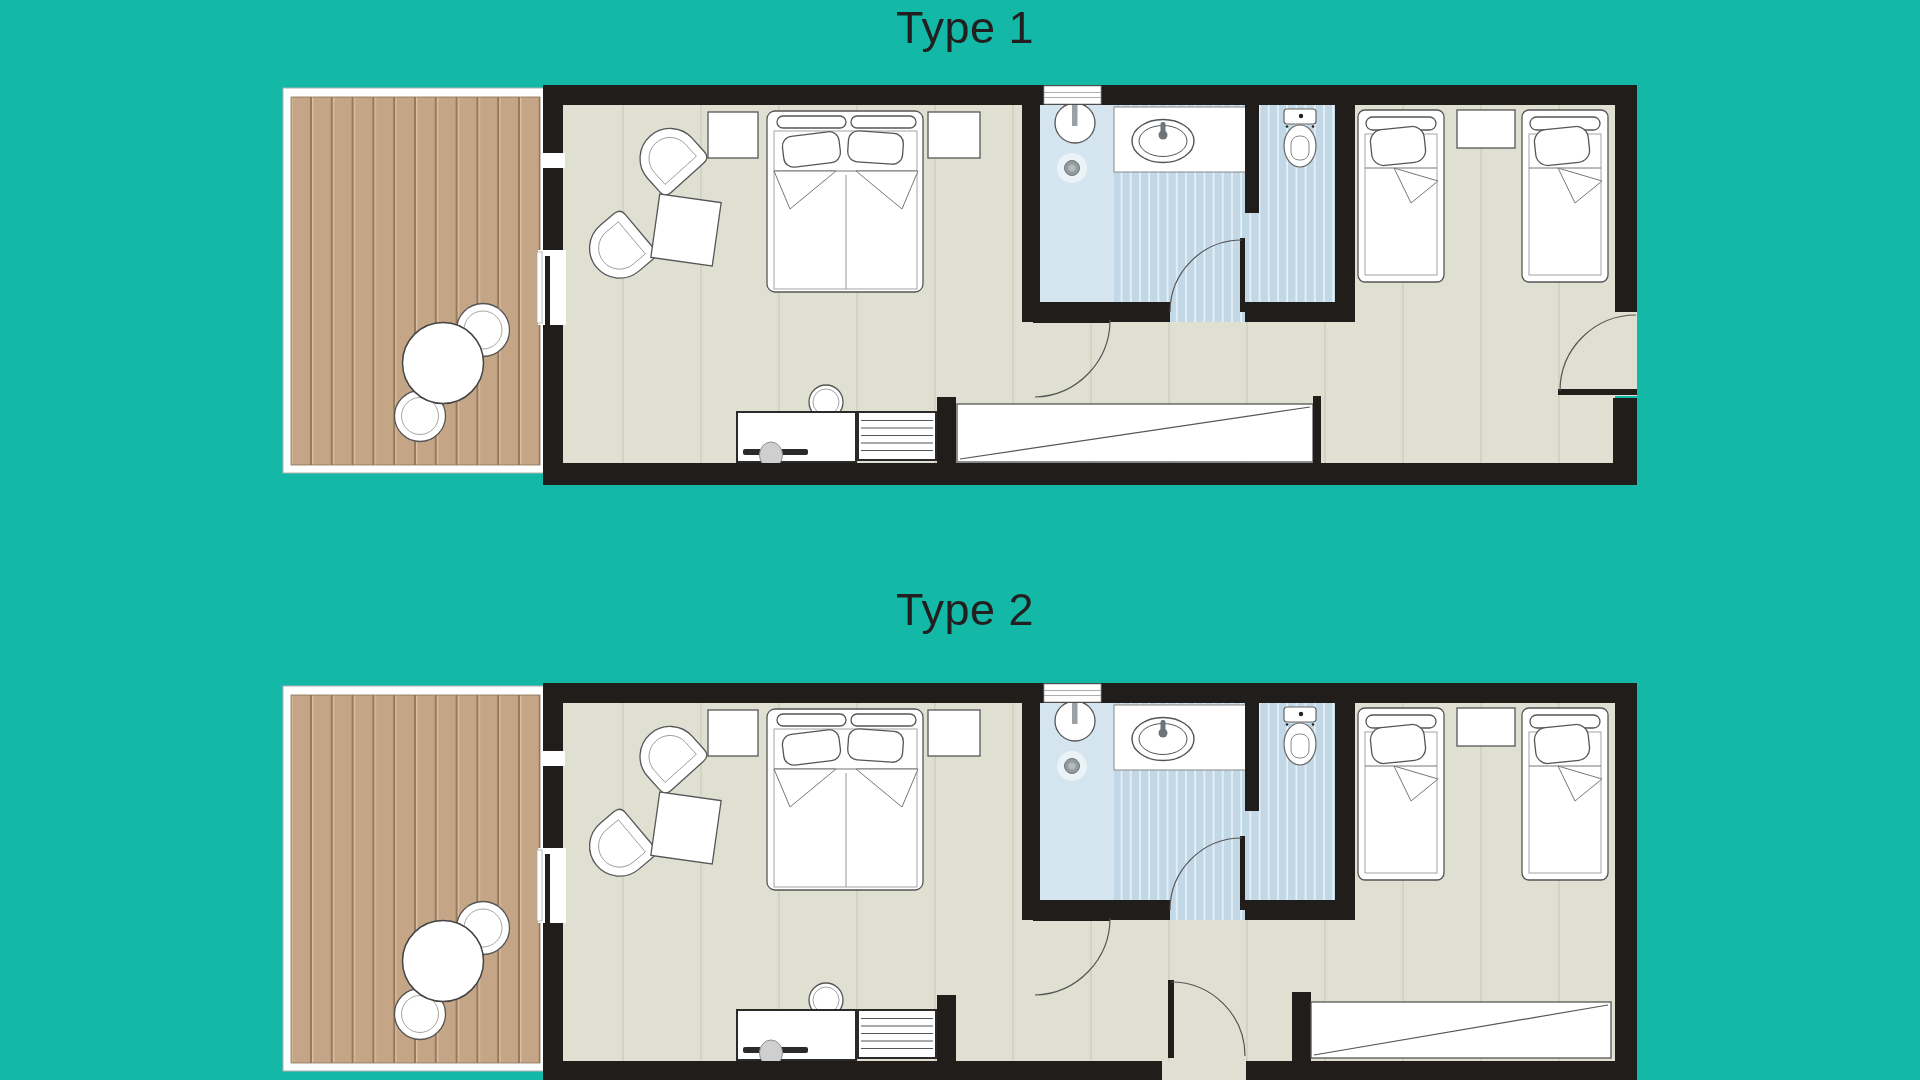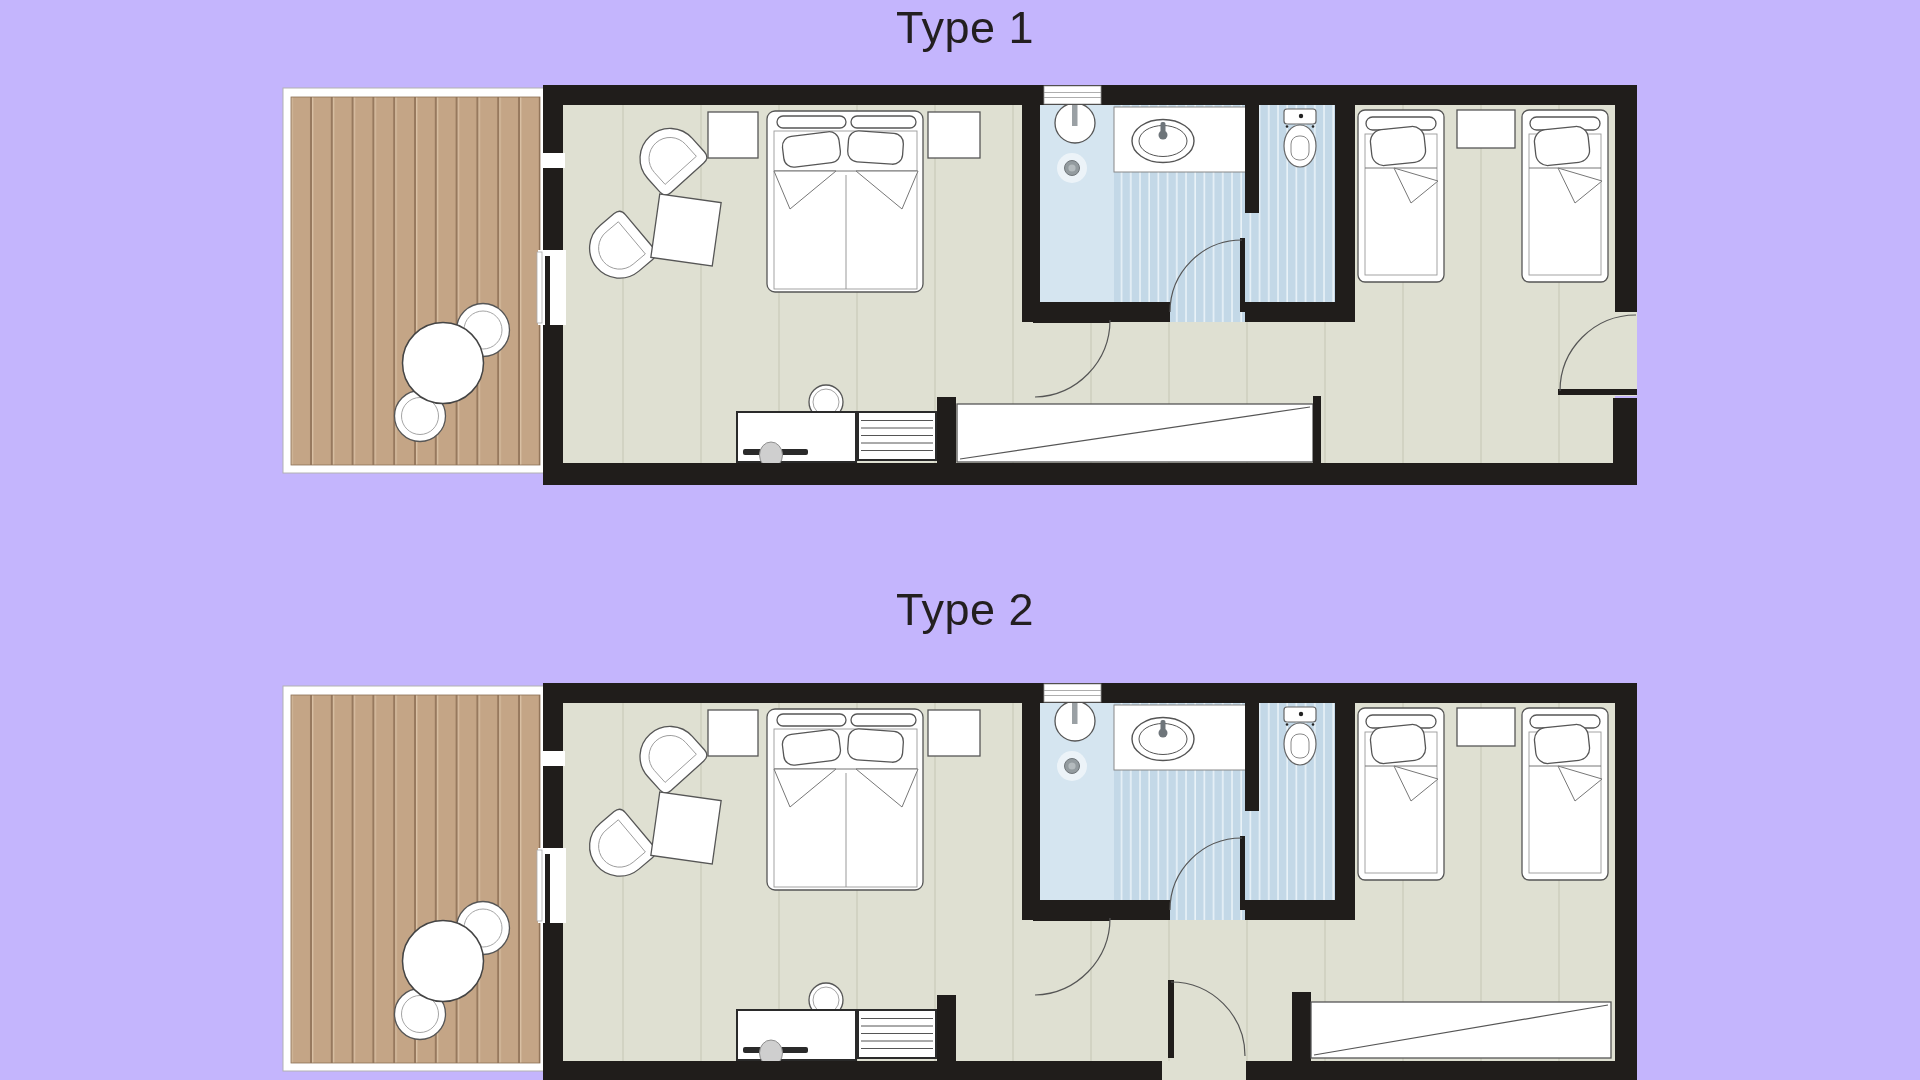--- a/index.html
+++ b/index.html
@@ -1,16 +1,16 @@
 <!DOCTYPE html>
 <html style="--wall: #201d1b; --floor: #dfe0d2; --floor-line: #d2d3c3; --deck: #c4a586; --deck-groove: #97795e; --bath-plain: #d5e5f0; --bath-tile: #c3d8e7; --bath-tile-line: #e9f2f8; --title-text: #231f20;"><head>
 <meta charset="utf-8">
 <style>
   html,body{margin:0;padding:0;background:#fff;}
-  .stage{position:relative;width:1920px;height:1080px;background:#c4b5fd;overflow:hidden;
+  .stage{position:relative;width:1920px;height:1080px;background:#14b8a6;overflow:hidden;
          font-family:"Liberation Sans", sans-serif;}
   .plan-title{position:absolute;left:0;width:1930px;text-align:center;
               font-size:45px;font-weight:500;letter-spacing:.5px;
               color:var(--title-text,#231f20);}
   .t1{top:2px;}
   .t2{top:584px;}
   svg{position:absolute;left:0;top:0;}
   .w{fill:var(--wall,#201d1b);}
   .furn{fill:#ffffff;stroke:#565656;stroke-width:1.3;}
   .thin{fill:none;stroke:#9a9a9a;stroke-width:.9;}

